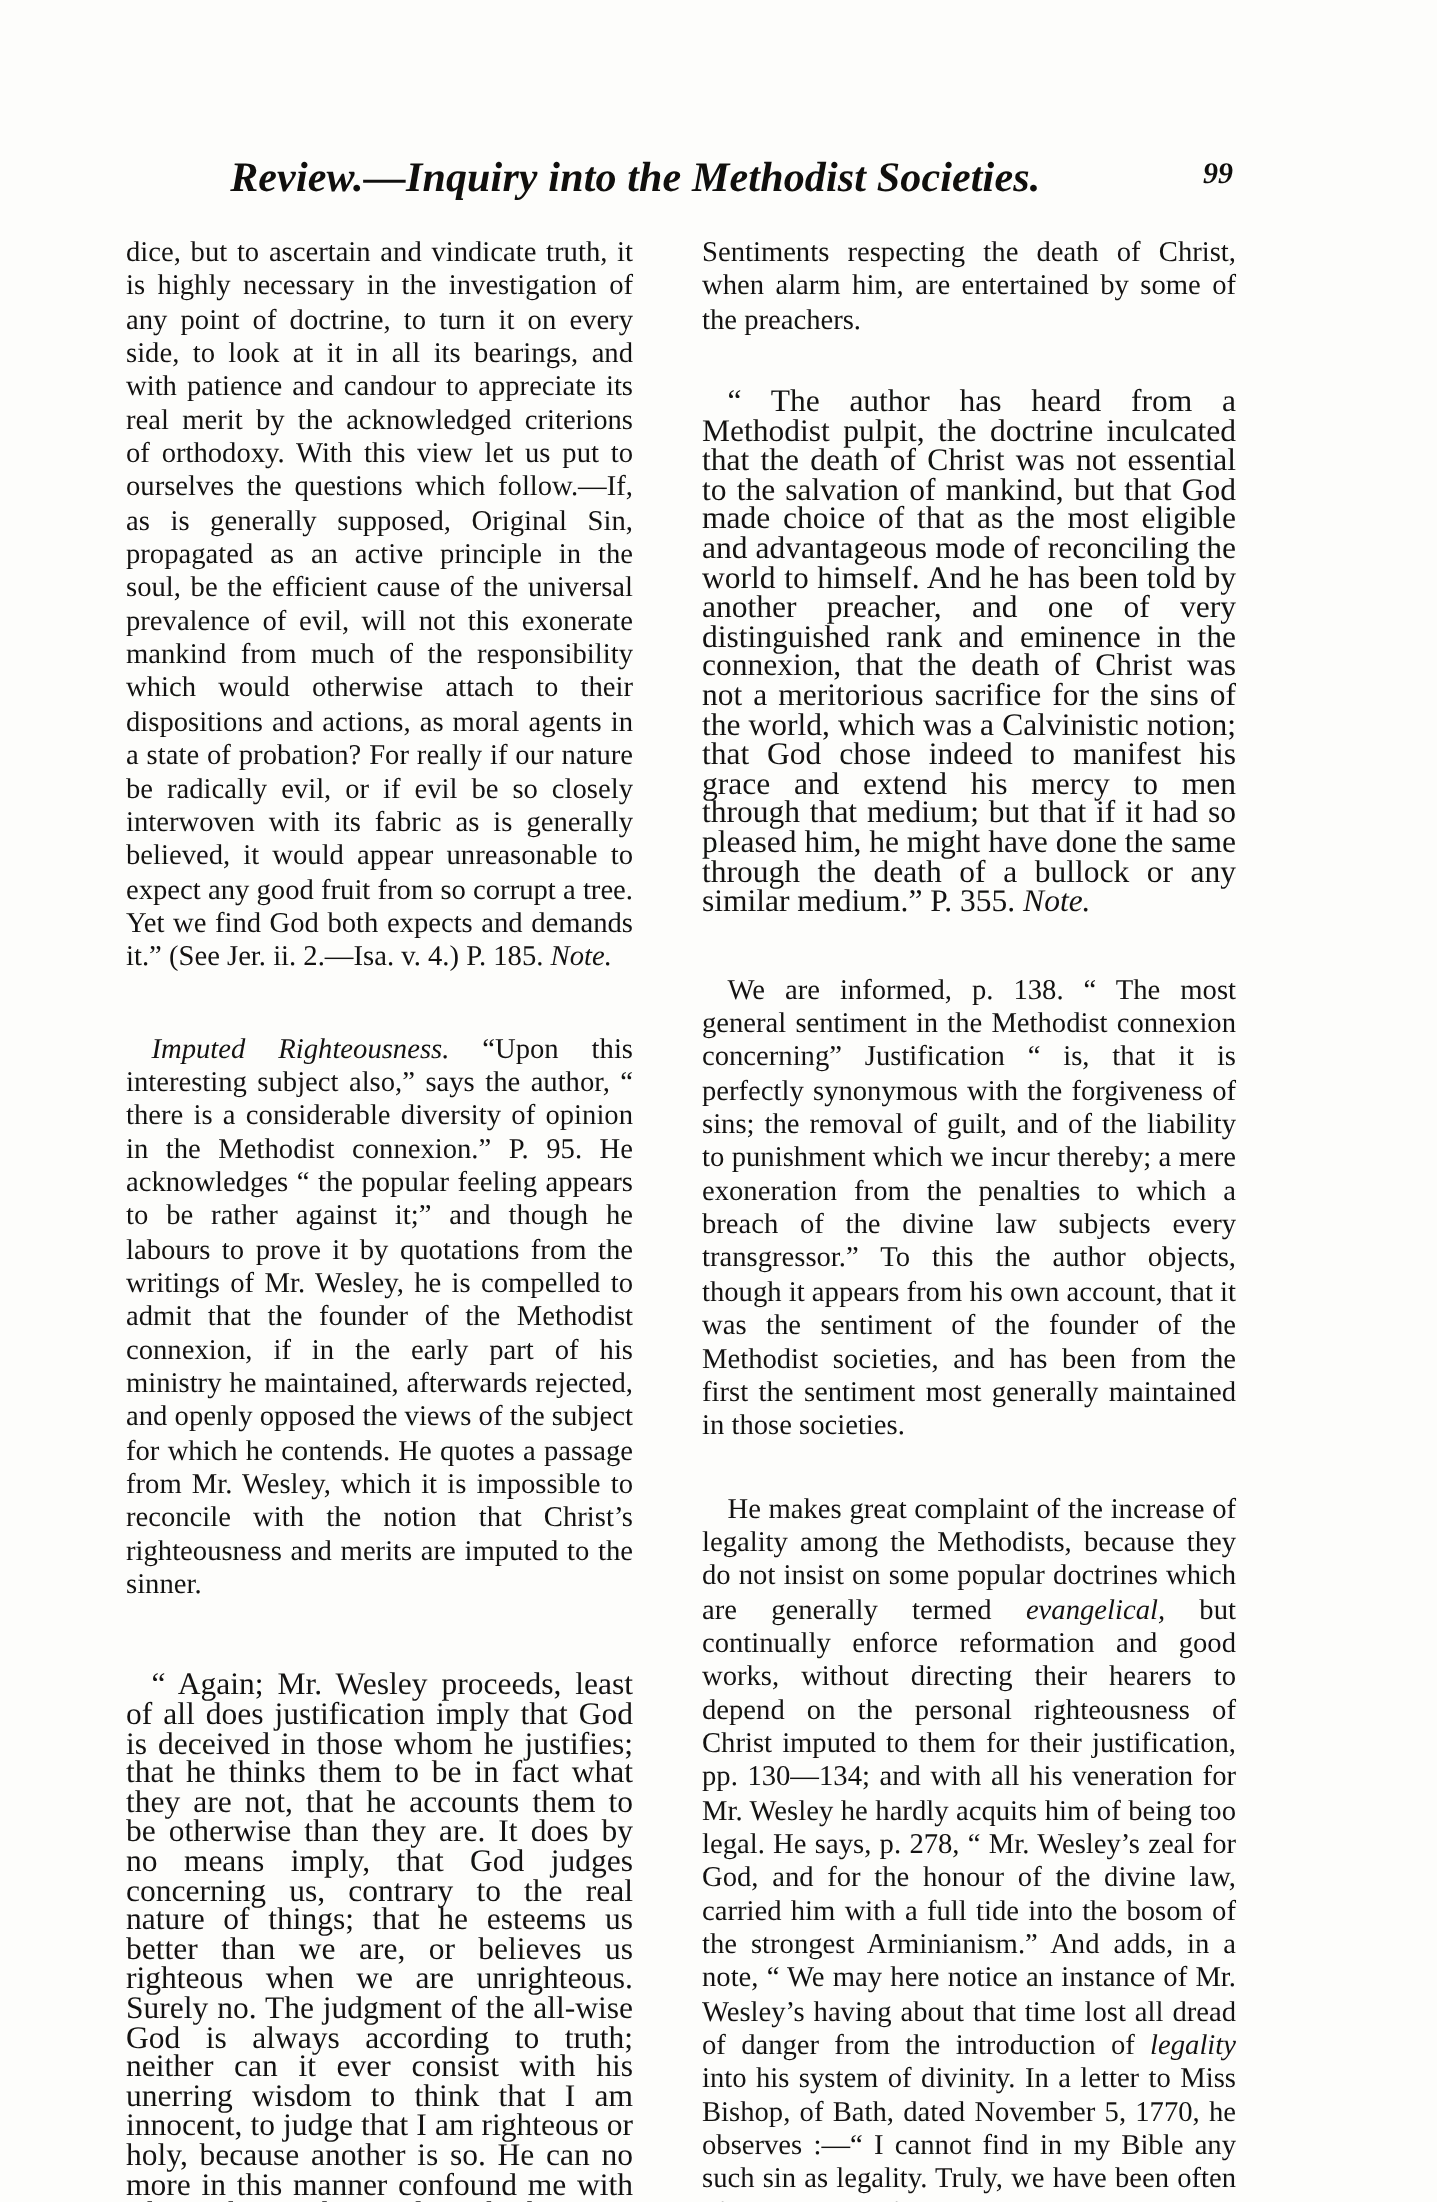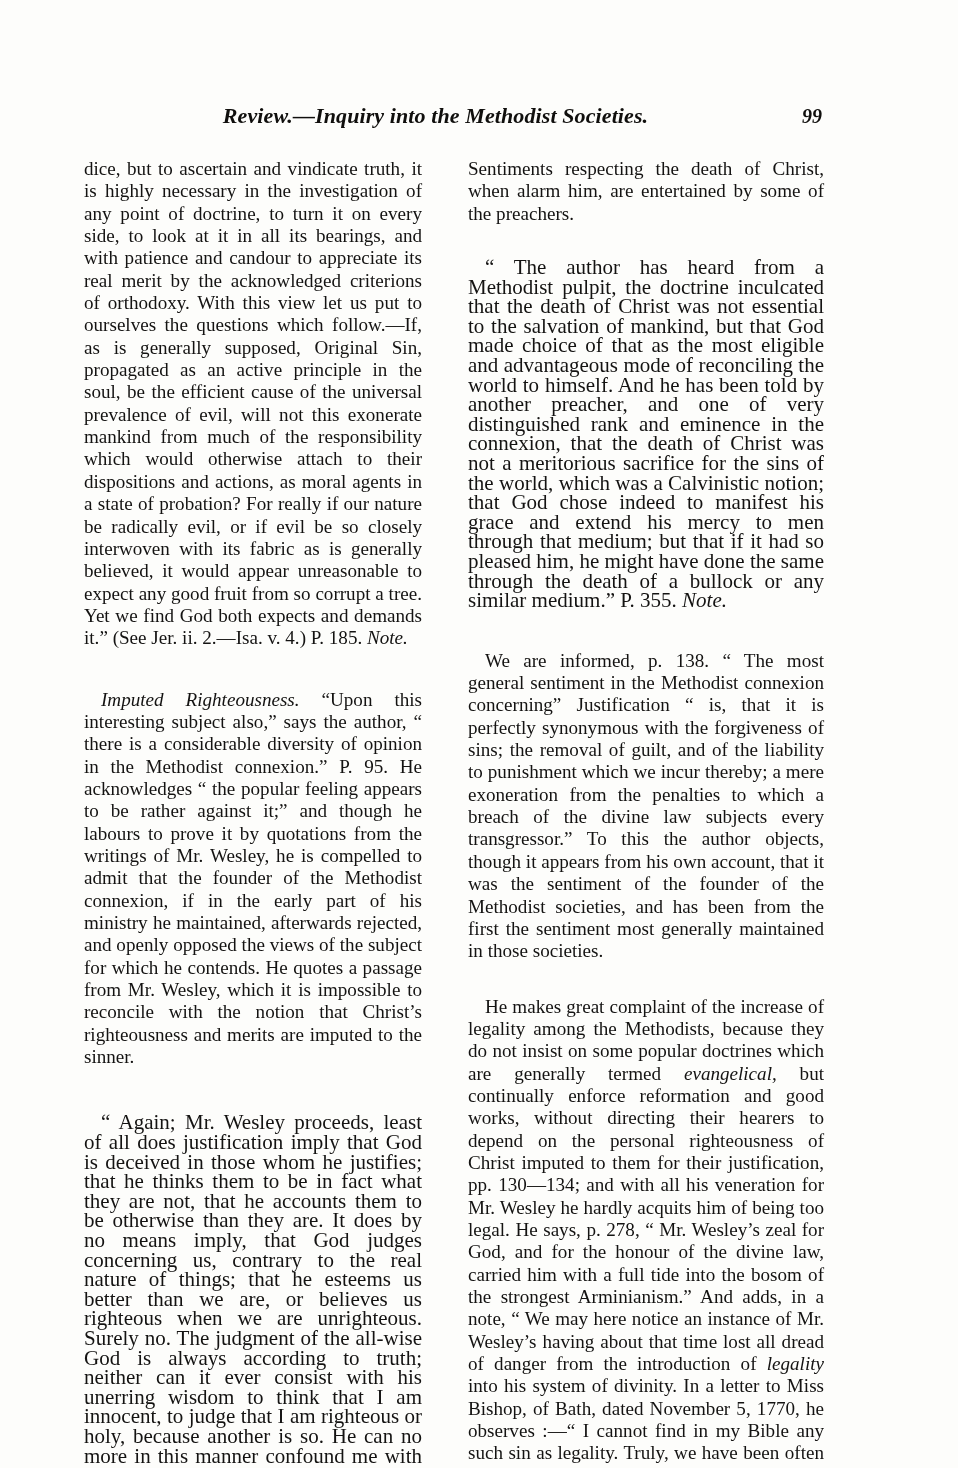--- a/index.html
+++ b/index.html
@@ -24,27 +24,27 @@
   
   .runhead {
     position: absolute;
     left: 0;
     top: 103px;
     width: 958px;
     height: 32px;
   }
   .runhead-title {
     position: absolute;
-    left: 12px;
+    left: 0;
     top: 0;
     width: 847px;
     text-align: center;
     font-style: italic;
     font-weight: bold;
-    font-size: 22px;
+    font-size: 28px;
     letter-spacing: 0.1px;
     white-space: nowrap;
     color: #100f0d;
   }
   .runhead-folio {
     position: absolute;
     right: 136px;
     top: 2px;
     font-weight: bold;
     font-size: 20px;

